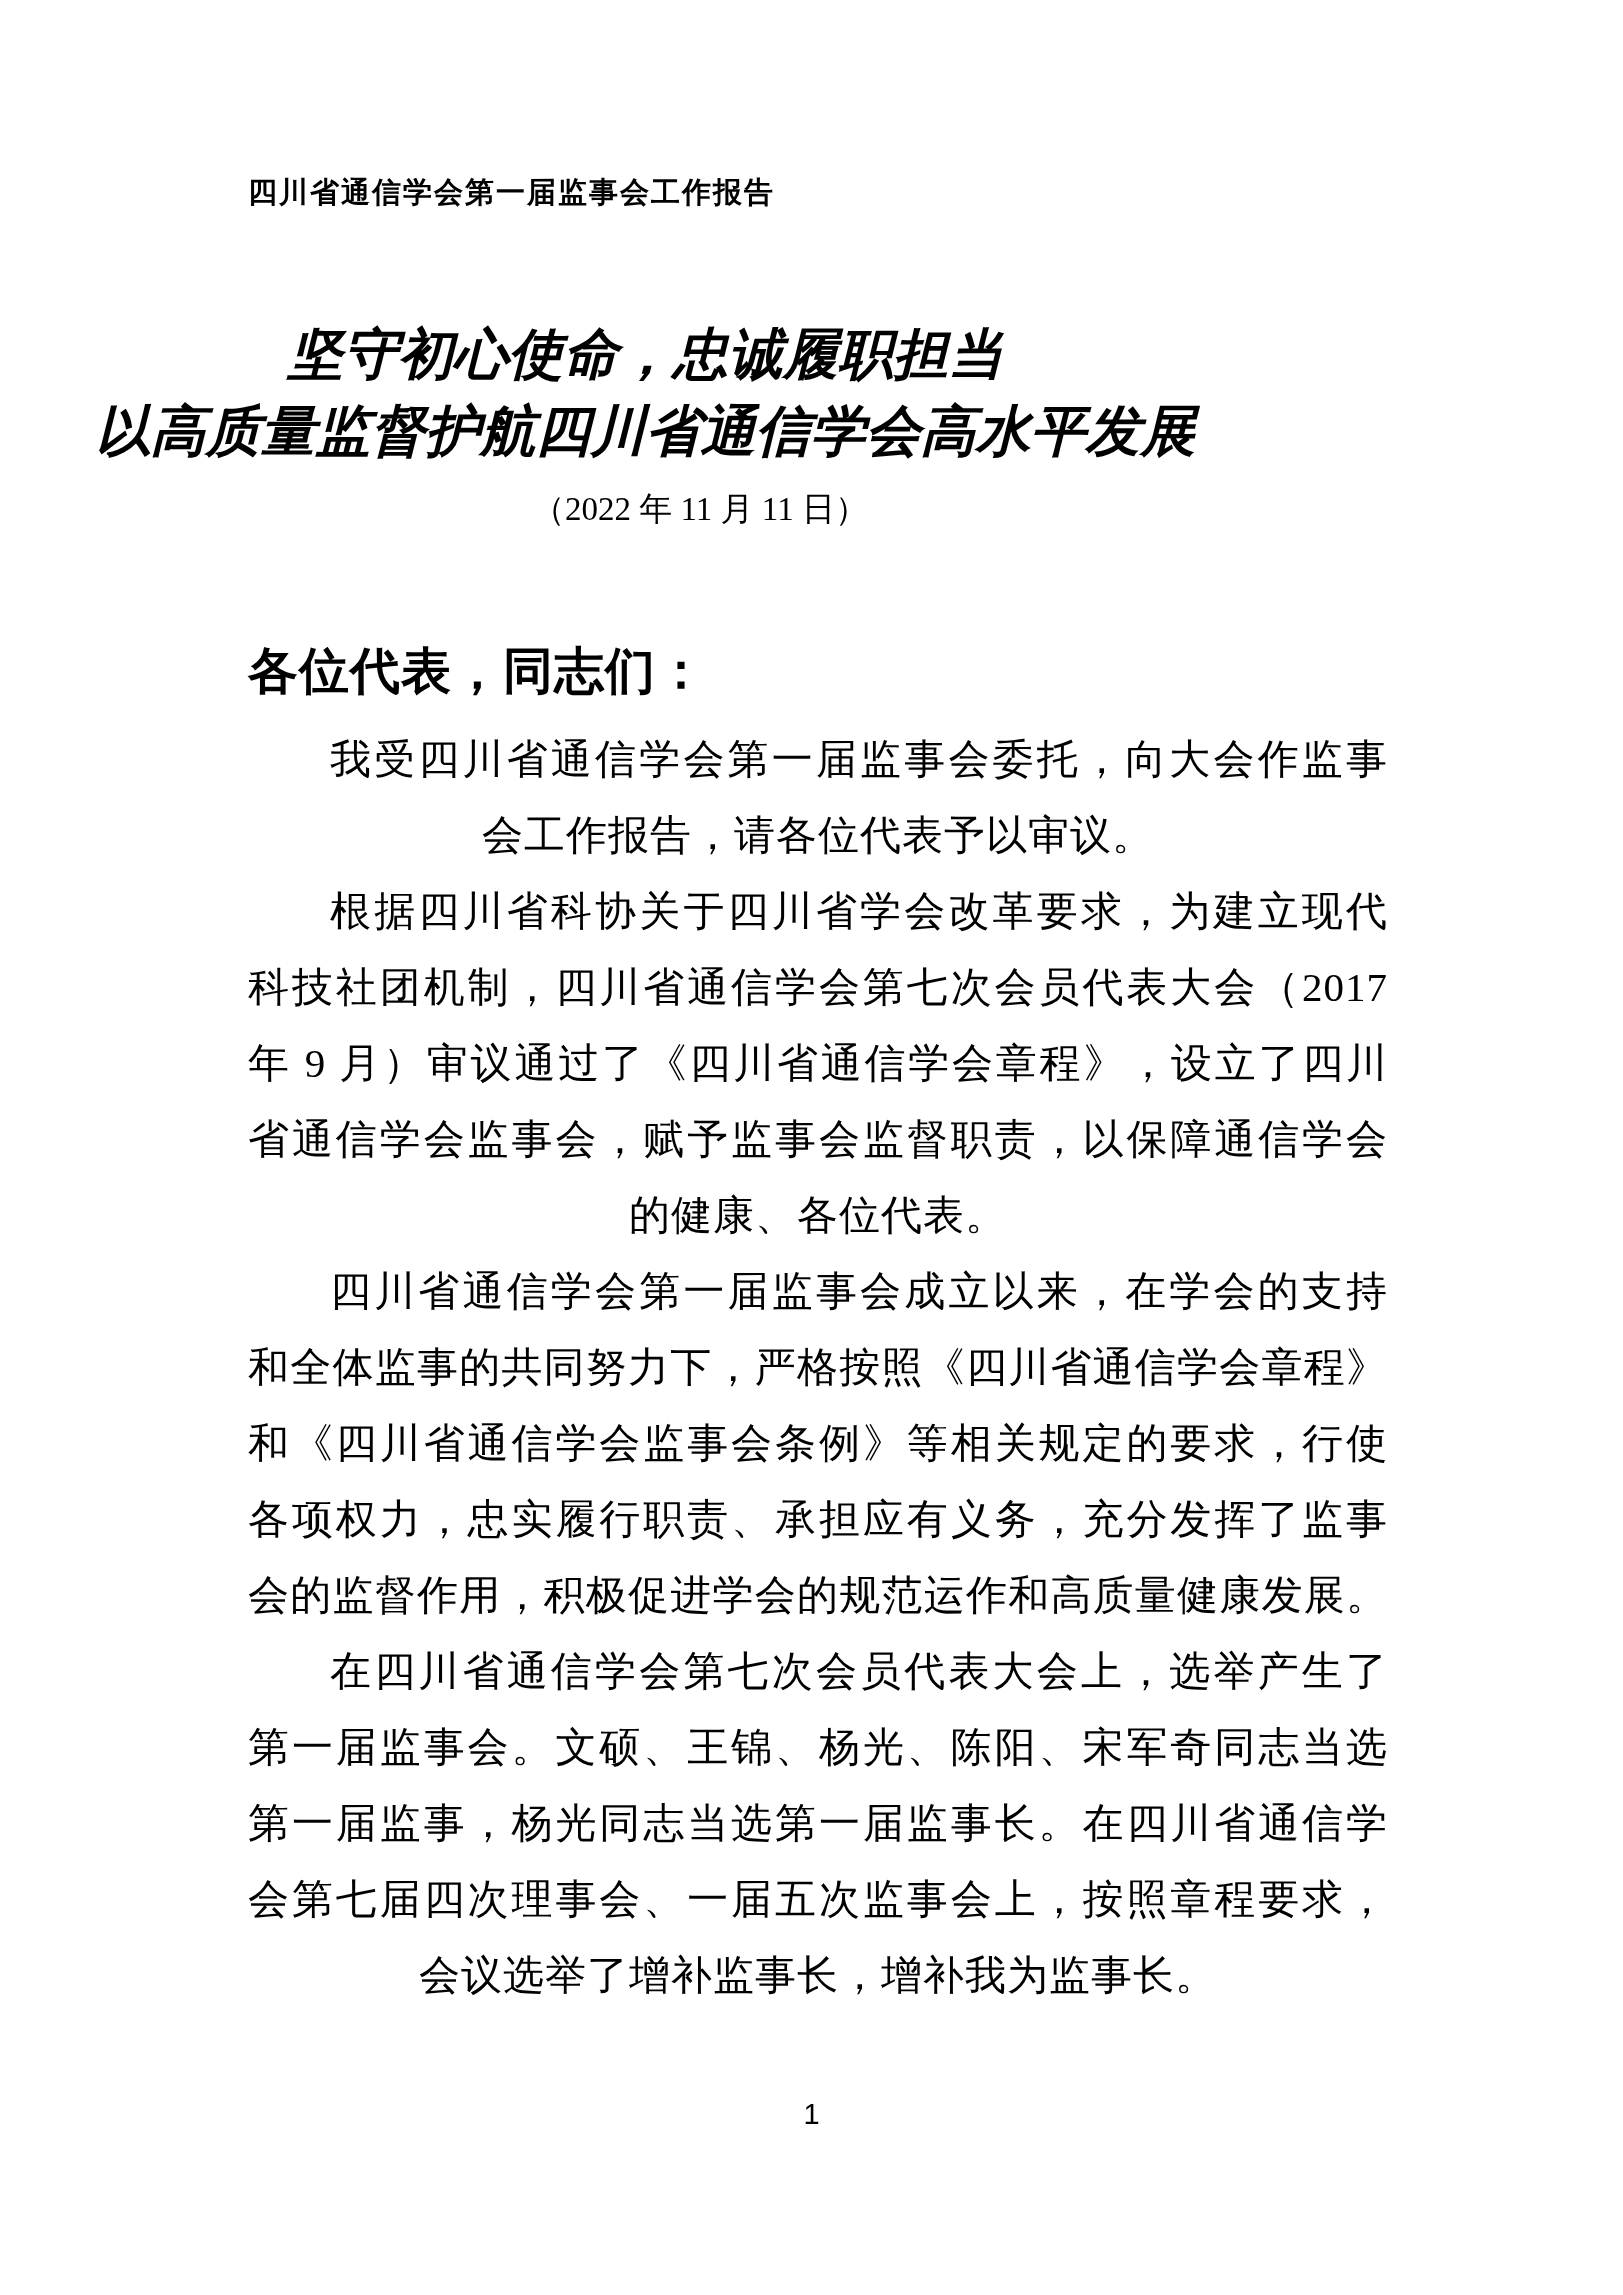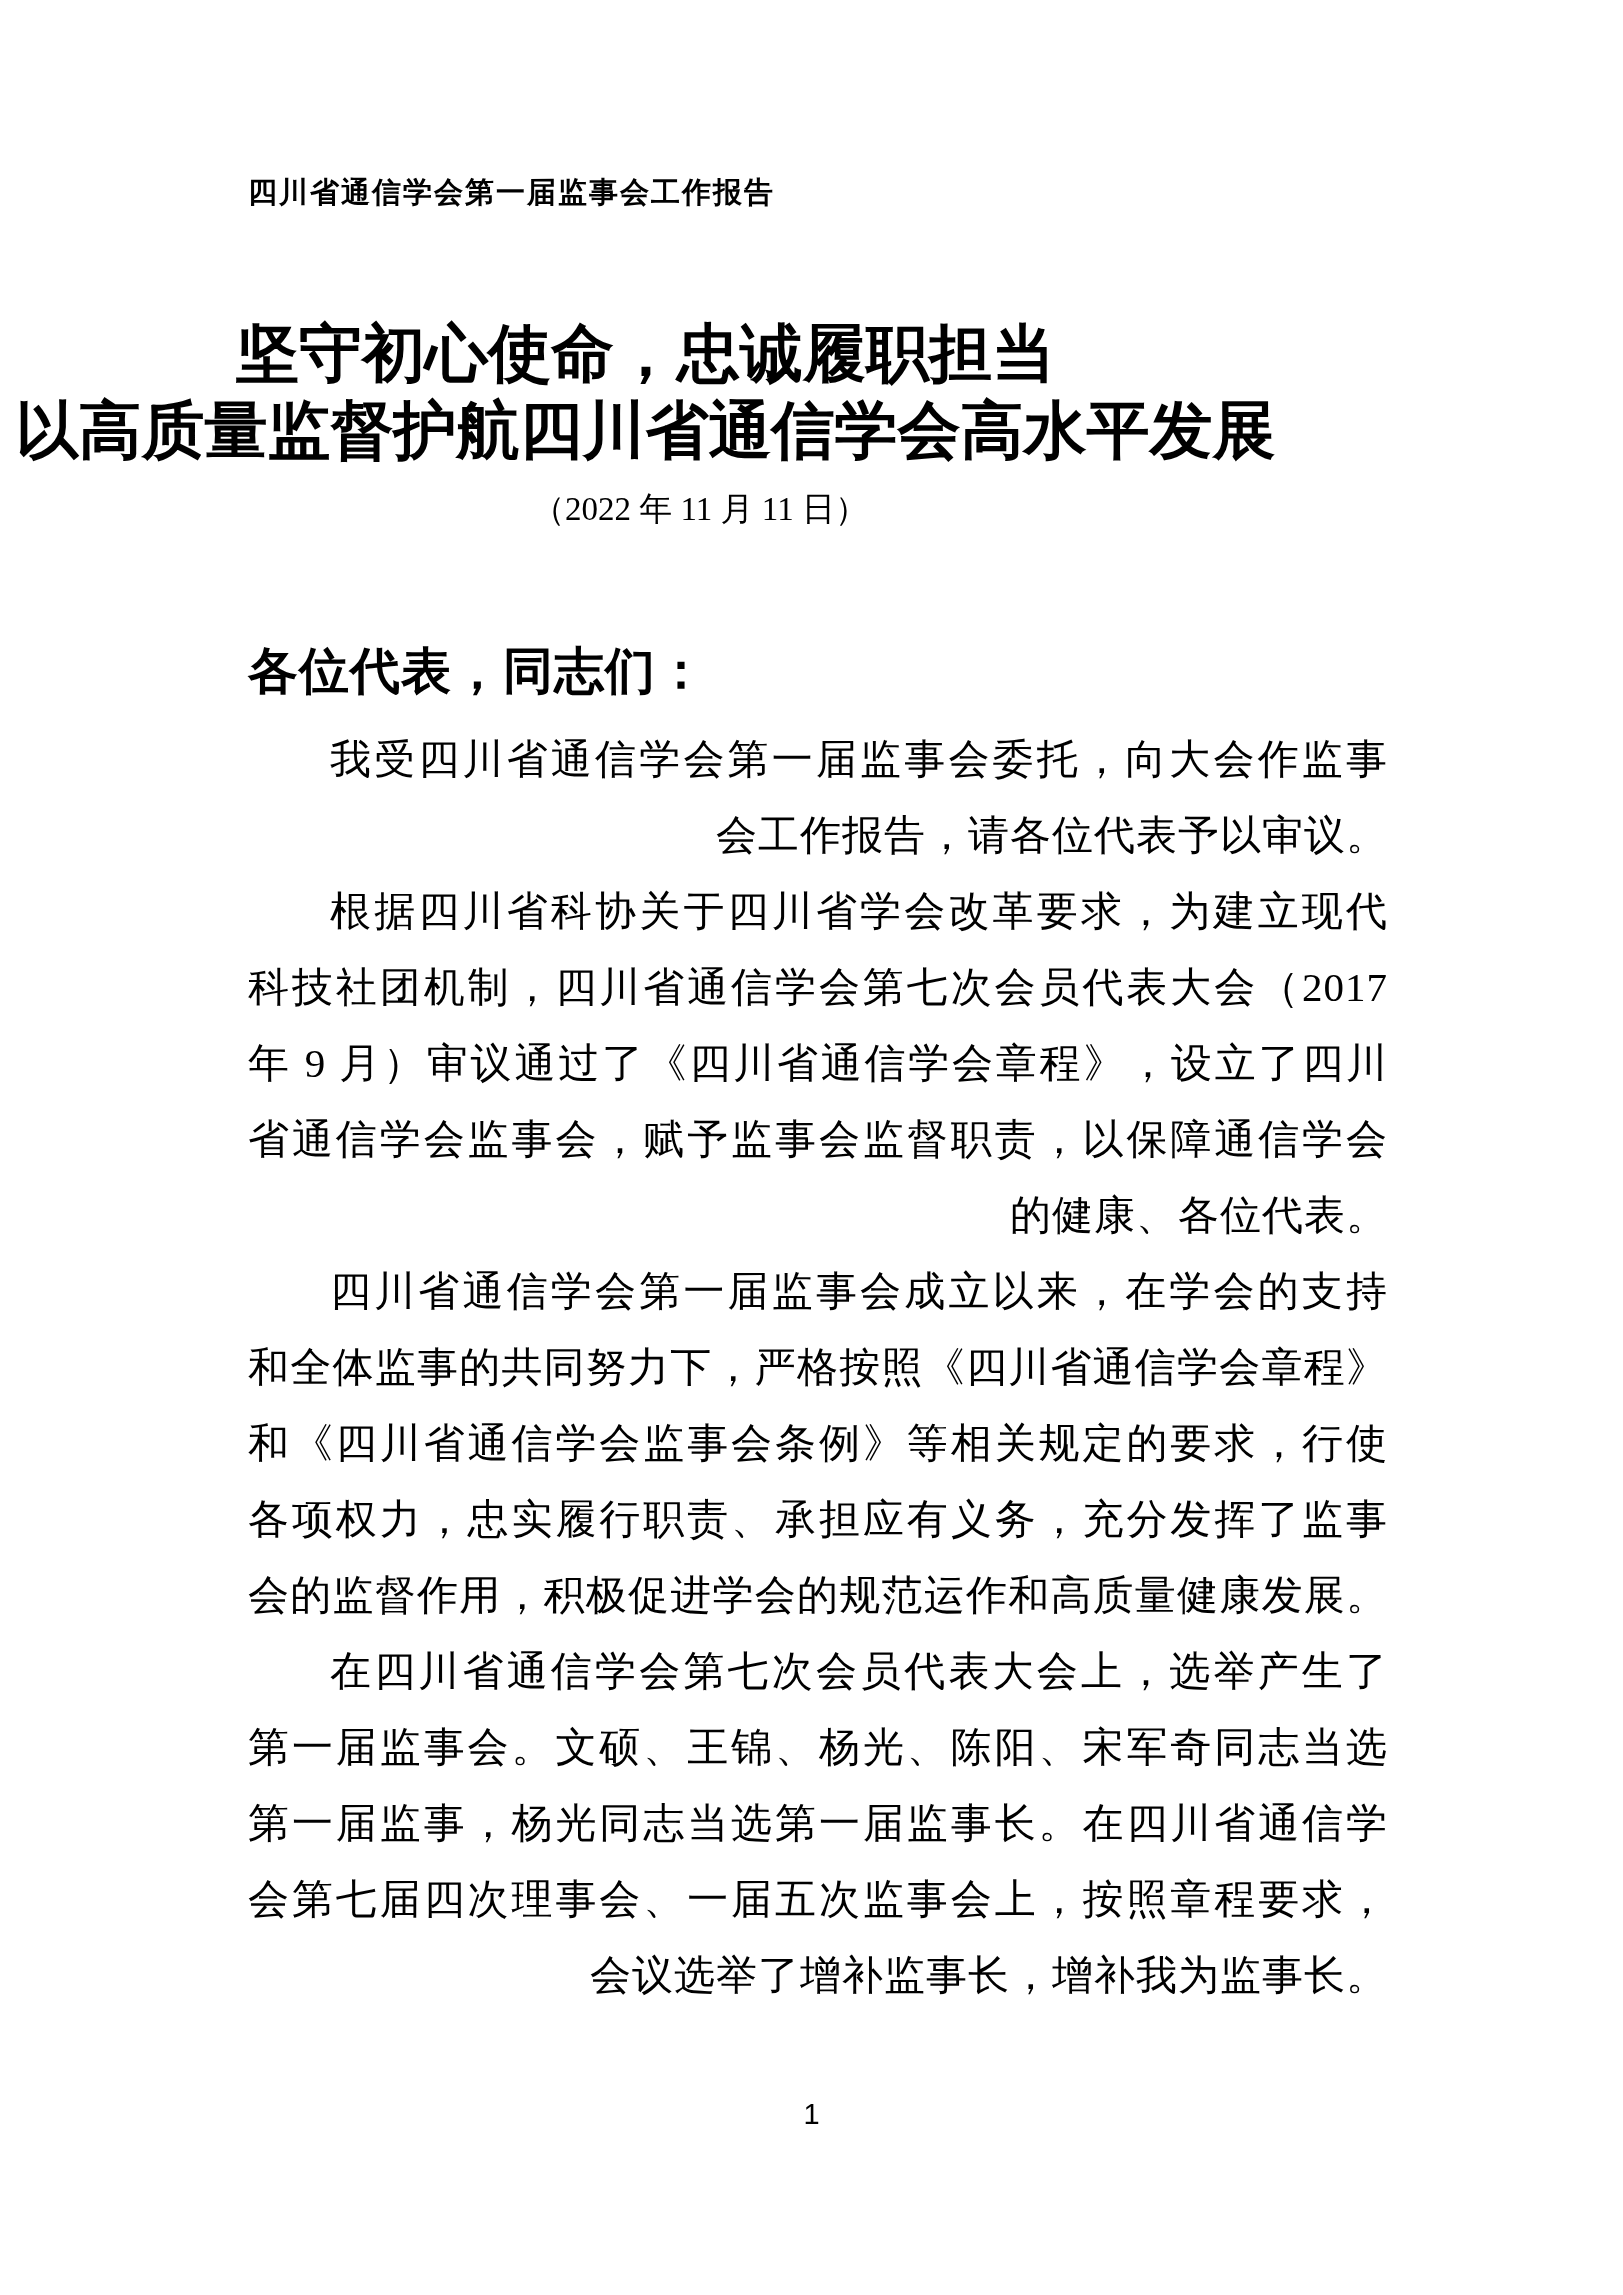--- a/index.html
+++ b/index.html
@@ -25,24 +25,25 @@
     letter-spacing: 2px;
     line-height: 41px;
     white-space: nowrap;
     text-align: right;
   }
   .doc-title {
     position: absolute;
     left: 0;
     width: 1291px;
     text-align: center;
-    font-size: 63px;
+    font-size: 55px;
     font-weight: 700;
     line-height: 77px;
     white-space: nowrap;
+    font-style: italic;
   }
   .doc-title.line1 { top: 316px; }
   .doc-title.line2 { top: 393px; }
   .doc-date {
     position: absolute;
     left: 0;
     top: 484px;
     width: 1400px;
     text-align: center;
     font-size: 33px;
@@ -63,21 +64,21 @@
     position: absolute;
     left: 248px;
     top: 721px;
     width: 1140px;
   }
   .body-line {
     height: 76px;
     line-height: 76px;
     font-size: 41px;
     letter-spacing: 1px;
-    text-align: right;
+    text-align: center;
     white-space: nowrap;
     overflow: visible;
   }
   .body-line.stretch {
     white-space: normal;
     text-align: justify;
     text-align-last: justify;
     -moz-text-align-last: justify;
   }
   .body-line.indent {

